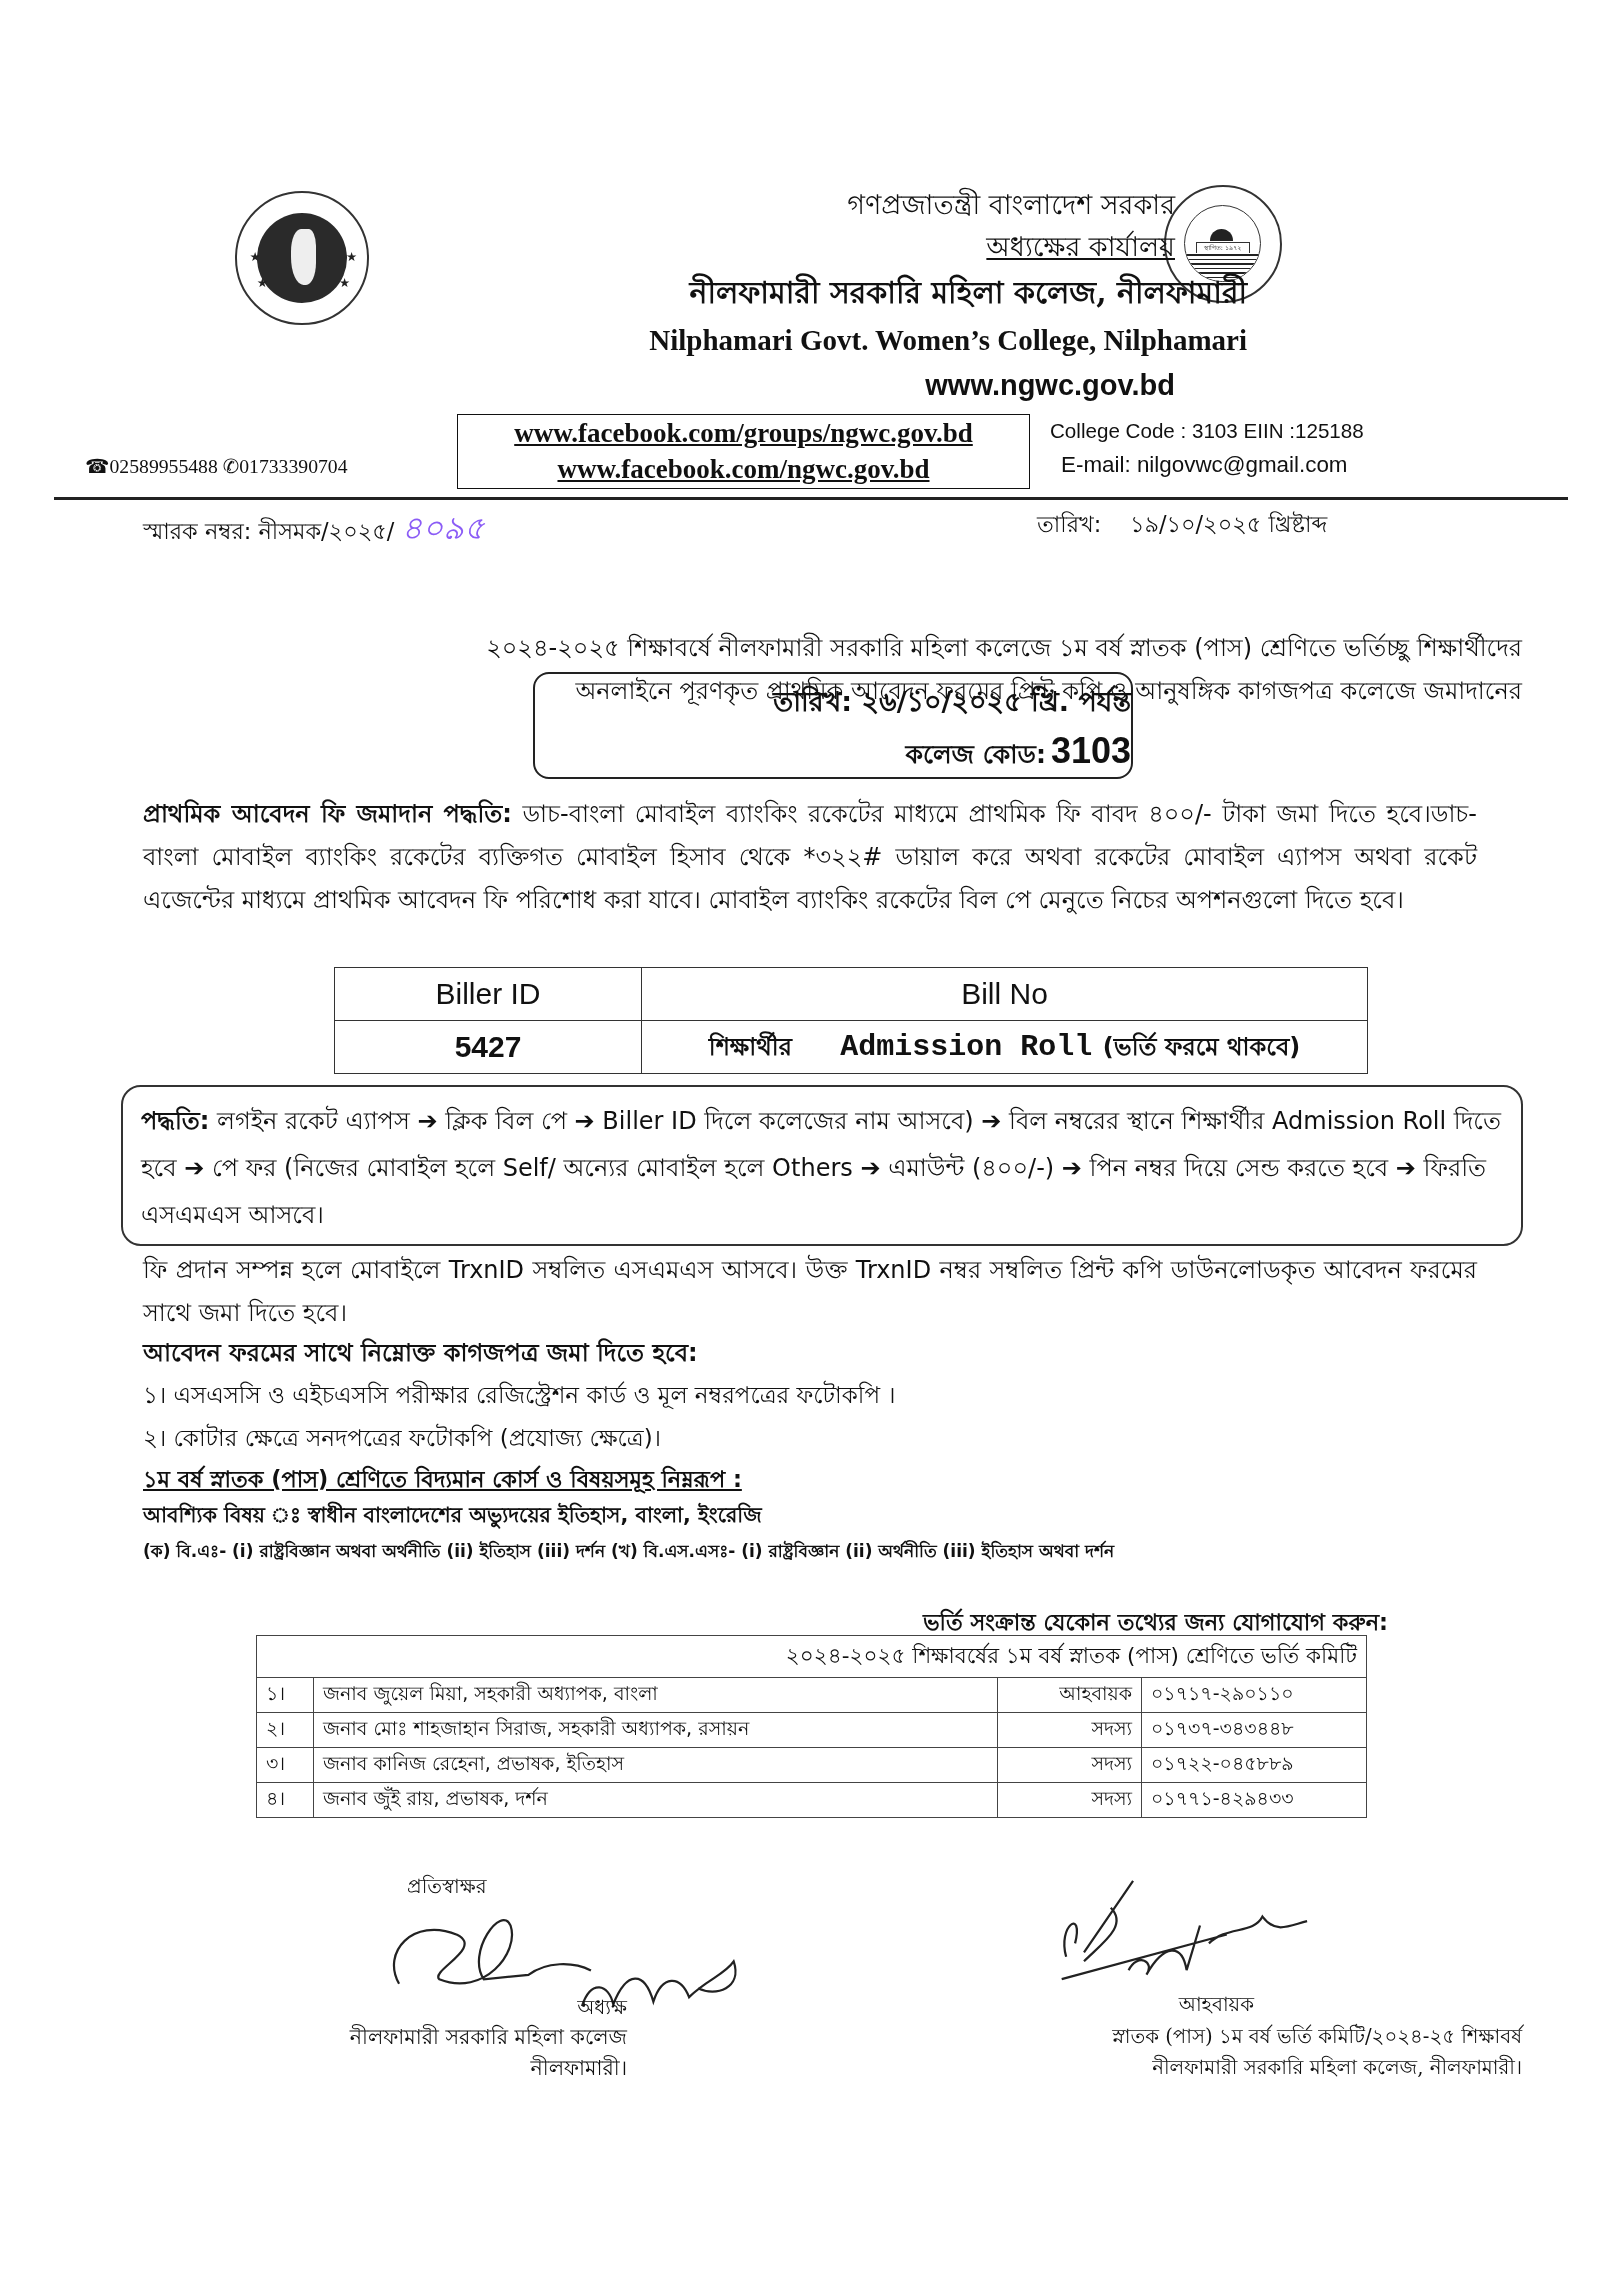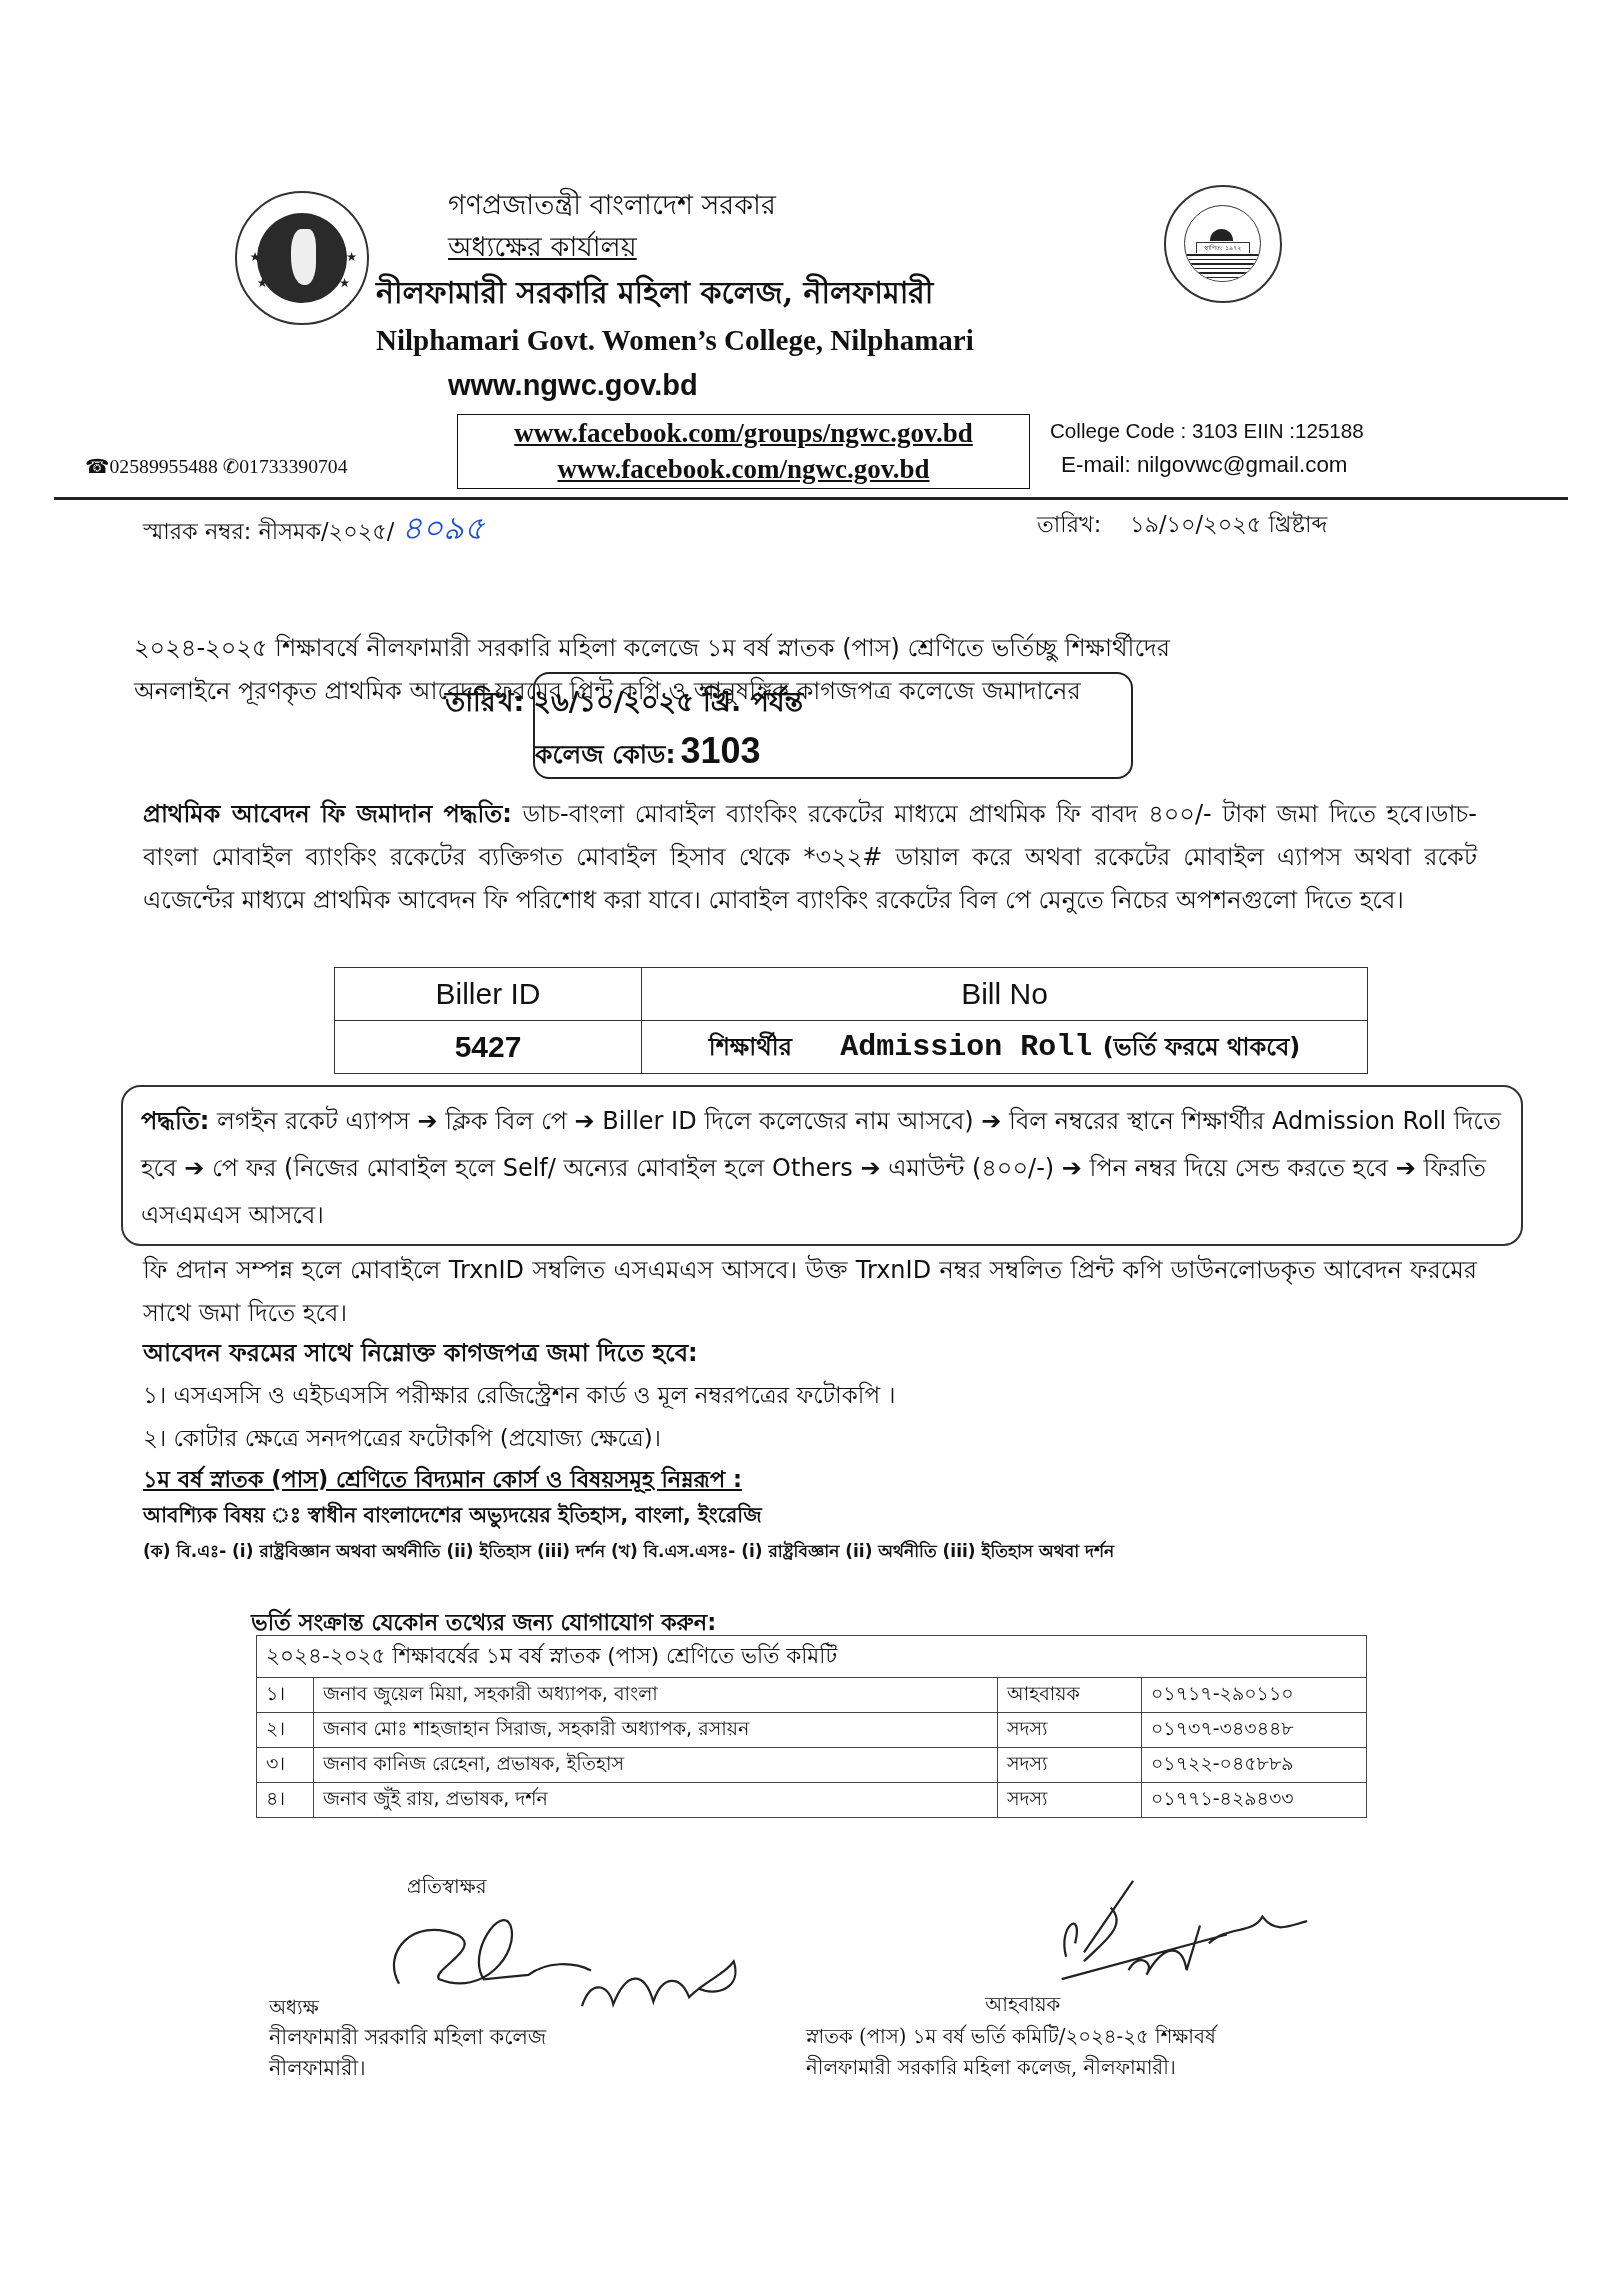--- a/index.html
+++ b/index.html
@@ -1,19 +1,19 @@
 <!DOCTYPE html>
 <html style="font-size:14.3px"><head>
 <meta charset="utf-8">
 <style>
   html, body { margin: 0; padding: 0; background: #ffffff; }
   body { width: 1623px; height: 2293px; position: relative; overflow: hidden;
          font-family: "DejaVu Sans", sans-serif; color: #111; }
   .abs { position: absolute; }
-  .center { text-align: left; }
+  .center { text-align: right; }
   .logo-left { left: 235px; top: 191px; width: 134px; height: 134px; border-radius: 50%;
                border: 2.7px solid #333; box-sizing: border-box; }
   .logo-left .inner { position: absolute; left: 19.7px; top: 19.7px; width: 90px; height: 90px;
                border-radius: 50%; background: #2a2a2a; }
   .logo-left .map { position: absolute; left: 34px; top: 16px; width: 25px; height: 56px;
                background: #eee; border-radius: 40% 30% 40% 50%; }
   .logo-left .star { position: absolute; font-size: 12.5px; color: #222; }
   .logo-right { left: 1164px; top: 185px; width: 118px; height: 118px; border-radius: 50%;
                border: 2.7px solid #333; box-sizing: border-box; }
   .logo-right .inner { position: absolute; left: 18px; top: 18px; width: 77px; height: 77px;
@@ -70,21 +70,21 @@
   <span class="fb-link">www.facebook.com/ngwc.gov.bd</span>
 </div>
 <div class="abs" style="left:85px;top:455px;font-size:19.7px;font-family:Liberation Serif, serif;text-align:right;">☎02589955488 ✆01733390704</div>
 <div class="abs" style="left:1050px;top:419px;font-size:20.6px;font-family:'Liberation Sans',sans-serif;">College Code : 3103 EIIN :125188</div>
 <div class="abs" style="left:1061px;top:452px;font-size:22.4px;font-family:'Liberation Sans',sans-serif;">E-mail: nilgovwc@gmail.com</div>
 
 <div class="abs rule"></div>
 
 <div class="abs" style="left:143px;top:503px;font-size:22.4px;">
   <span>স্মারক নম্বর: নীসমক/২০২৫/</span>
-  <span style="font-size:32px;font-style:italic;color:#1d4ed8;">৪০৯৫</span>
+  <span style="font-size:32px;font-style:italic;color:#8b5cf6;">৪০৯৫</span>
 </div>
 <div class="abs" style="left:1037px;top:507px;font-size:22.4px;">
   <span>তারিখ:</span>
   <span style="margin-left:21.5px;">১৯/১০/২০২৫ খ্রিষ্টাব্দ</span>
 </div>
 
 <div class="abs center" style="left:134px;top:627px;width:1388px;font-size:24px;line-height:43px;">
   <div>২০২৪-২০২৫ শিক্ষাবর্ষে নীলফামারী সরকারি মহিলা কলেজে ১ম বর্ষ স্নাতক (পাস) শ্রেণিতে ভর্তিচ্ছু শিক্ষার্থীদের</div>
   <div>অনলাইনে পূরণকৃত প্রাথমিক আবেদন ফরমের প্রিন্ট কপি ও আনুষঙ্গিক কাগজপত্র কলেজে জমাদানের</div>
 </div>

